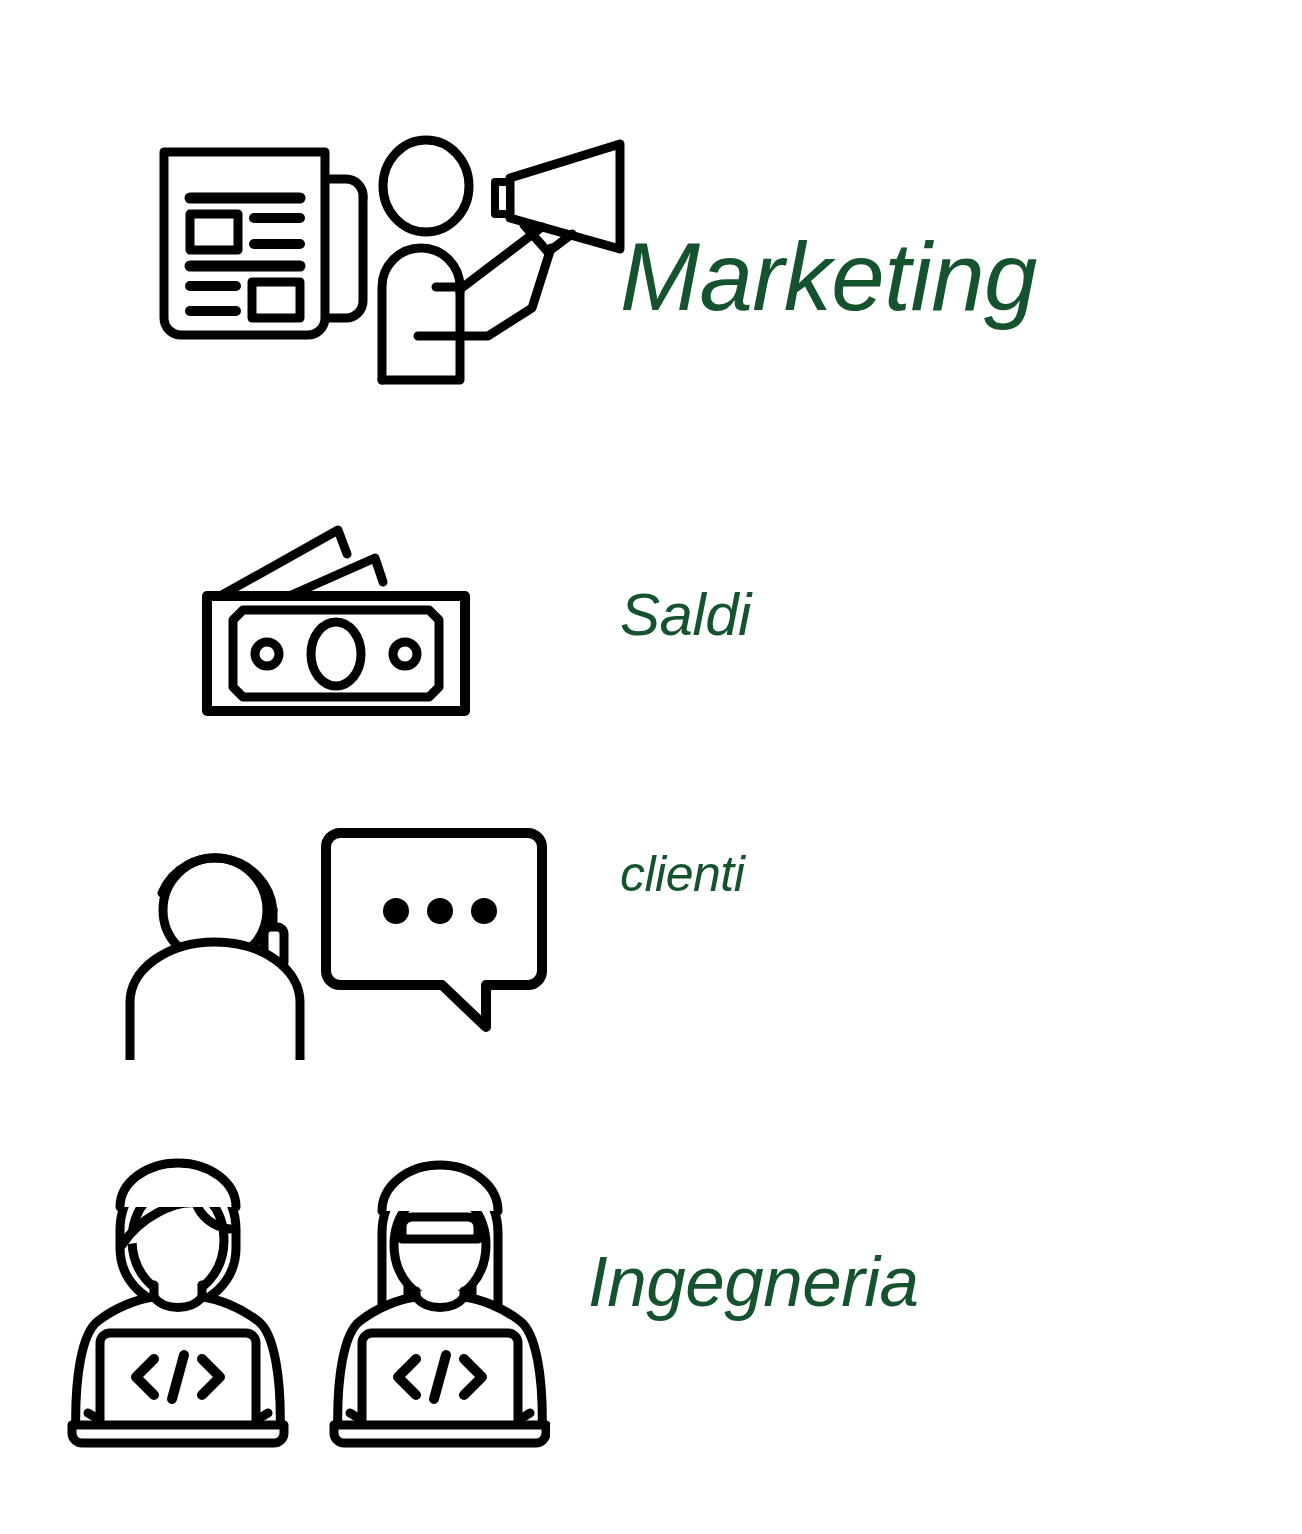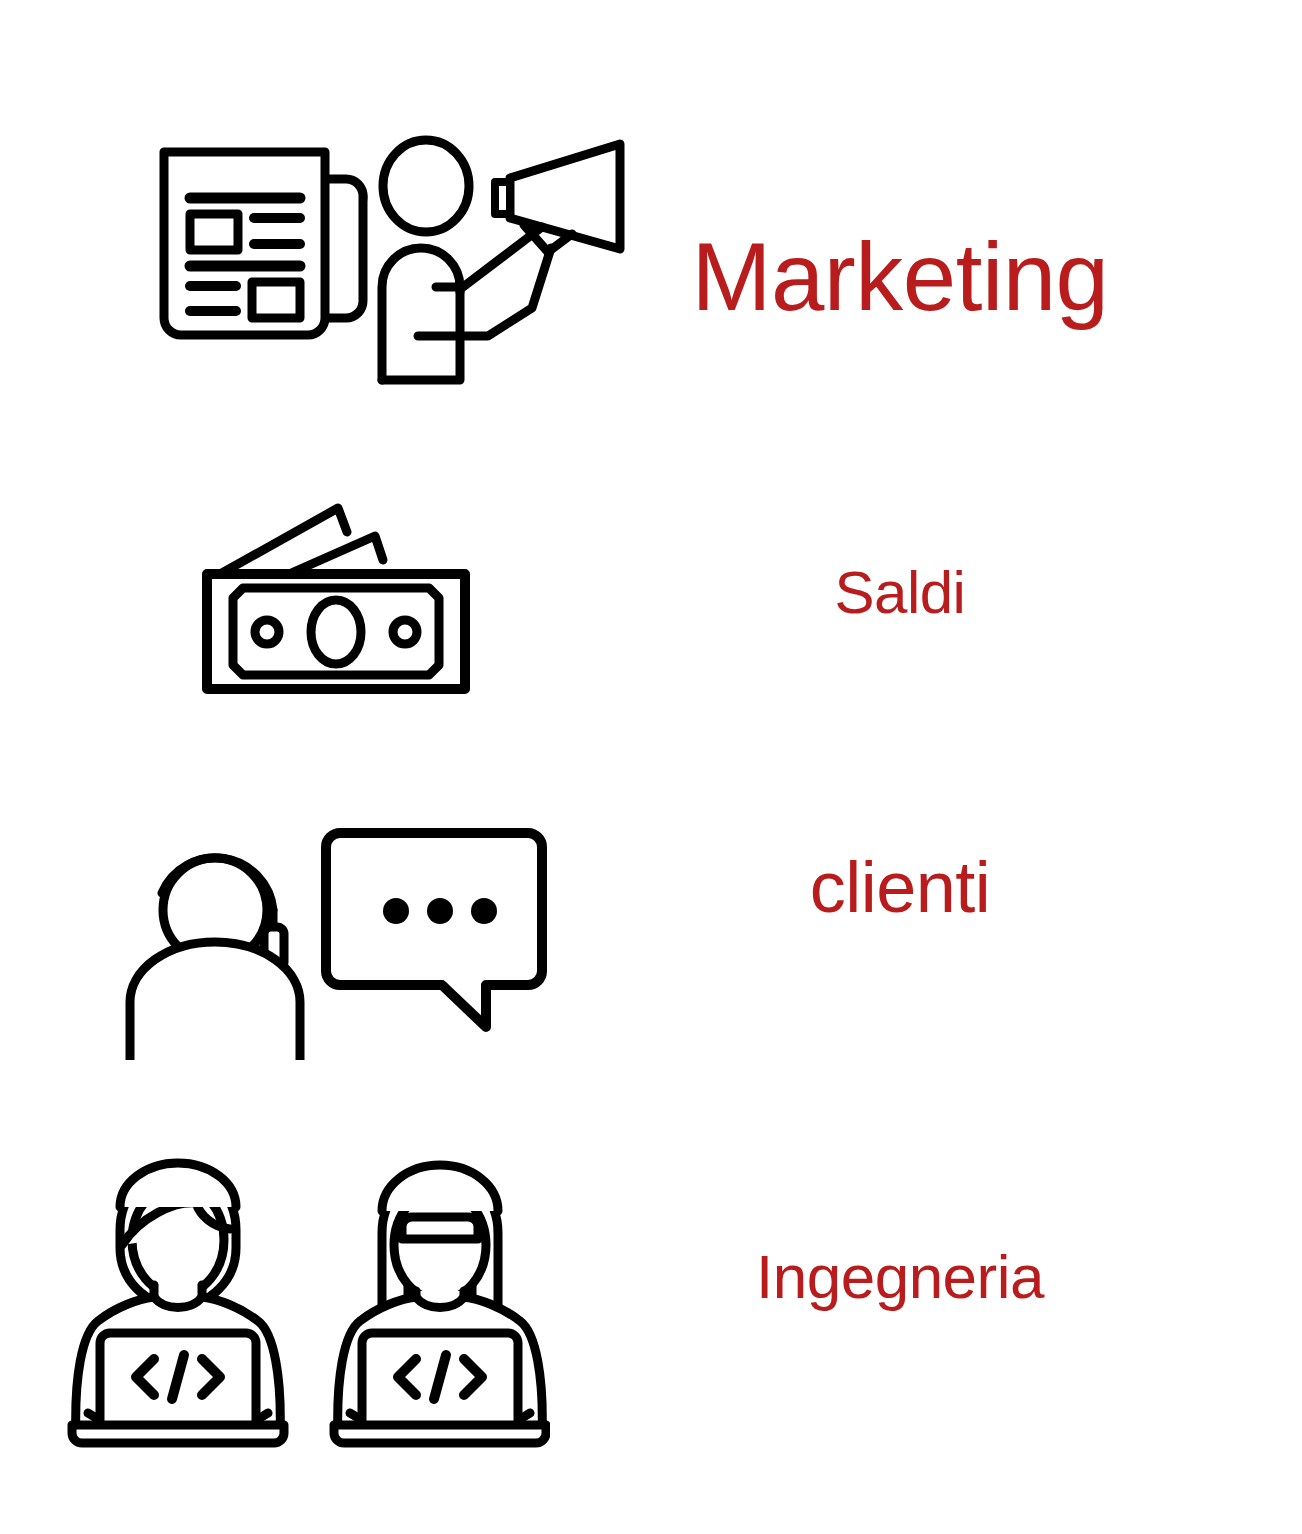--- a/index.html
+++ b/index.html
@@ -26,63 +26,64 @@
     left: 0;
     width: 1302px;
   }
   .icon-area {
     position: absolute;
     left: 0;
     top: 0;
   }
   .label-area {
     position: absolute;
-    text-align: center;
-    color: #b91c1c;
+    text-align: left;
+    color: #14532d;
     line-height: 1.18;
     letter-spacing: -0.5px;
+    font-style: italic;
   }
   .label-line {
     display: block;
     white-space: nowrap;
   }
 
   
   #row-marketing { top: 130px; height: 280px; }
   #row-marketing .icon-area { left: 150px; top: 0; }
   #row-marketing .label-area {
     left: 620px; top: 90px; width: 560px;
     font-size: 96px;
   }
 
   
-  #row-sales { top: 486px; height: 225px; }
+  #row-sales { top: 508px; height: 225px; }
   #row-sales .icon-area { left: 195px; top: 0; }
   #row-sales .label-area {
     left: 620px; top: 72px; width: 560px;
     font-size: 60px;
   }
 
   
   #row-support { top: 815px; height: 255px; }
   #row-support .icon-area { left: 110px; top: 0; }
   #row-support .label-area {
     left: 620px; top: 30px; width: 560px;
     font-size: 80px;
   }
   #row-support .label-line.secondary {
-    font-size: 72px;
+    font-size: 50px;
   }
 
   
   #row-engineering { top: 1145px; height: 310px; }
   #row-engineering .icon-area { left: 50px; top: 0; }
   #row-engineering .label-area {
-    left: 620px; top: 95px; width: 560px;
-    font-size: 62px;
+    left: 588px; top: 95px; width: 560px;
+    font-size: 71px;
   }
 
   svg { display: block; }
 </style>
 </head>
 <body>
 
 <div class="canvas">
 
   <div class="row" id="row-marketing">

